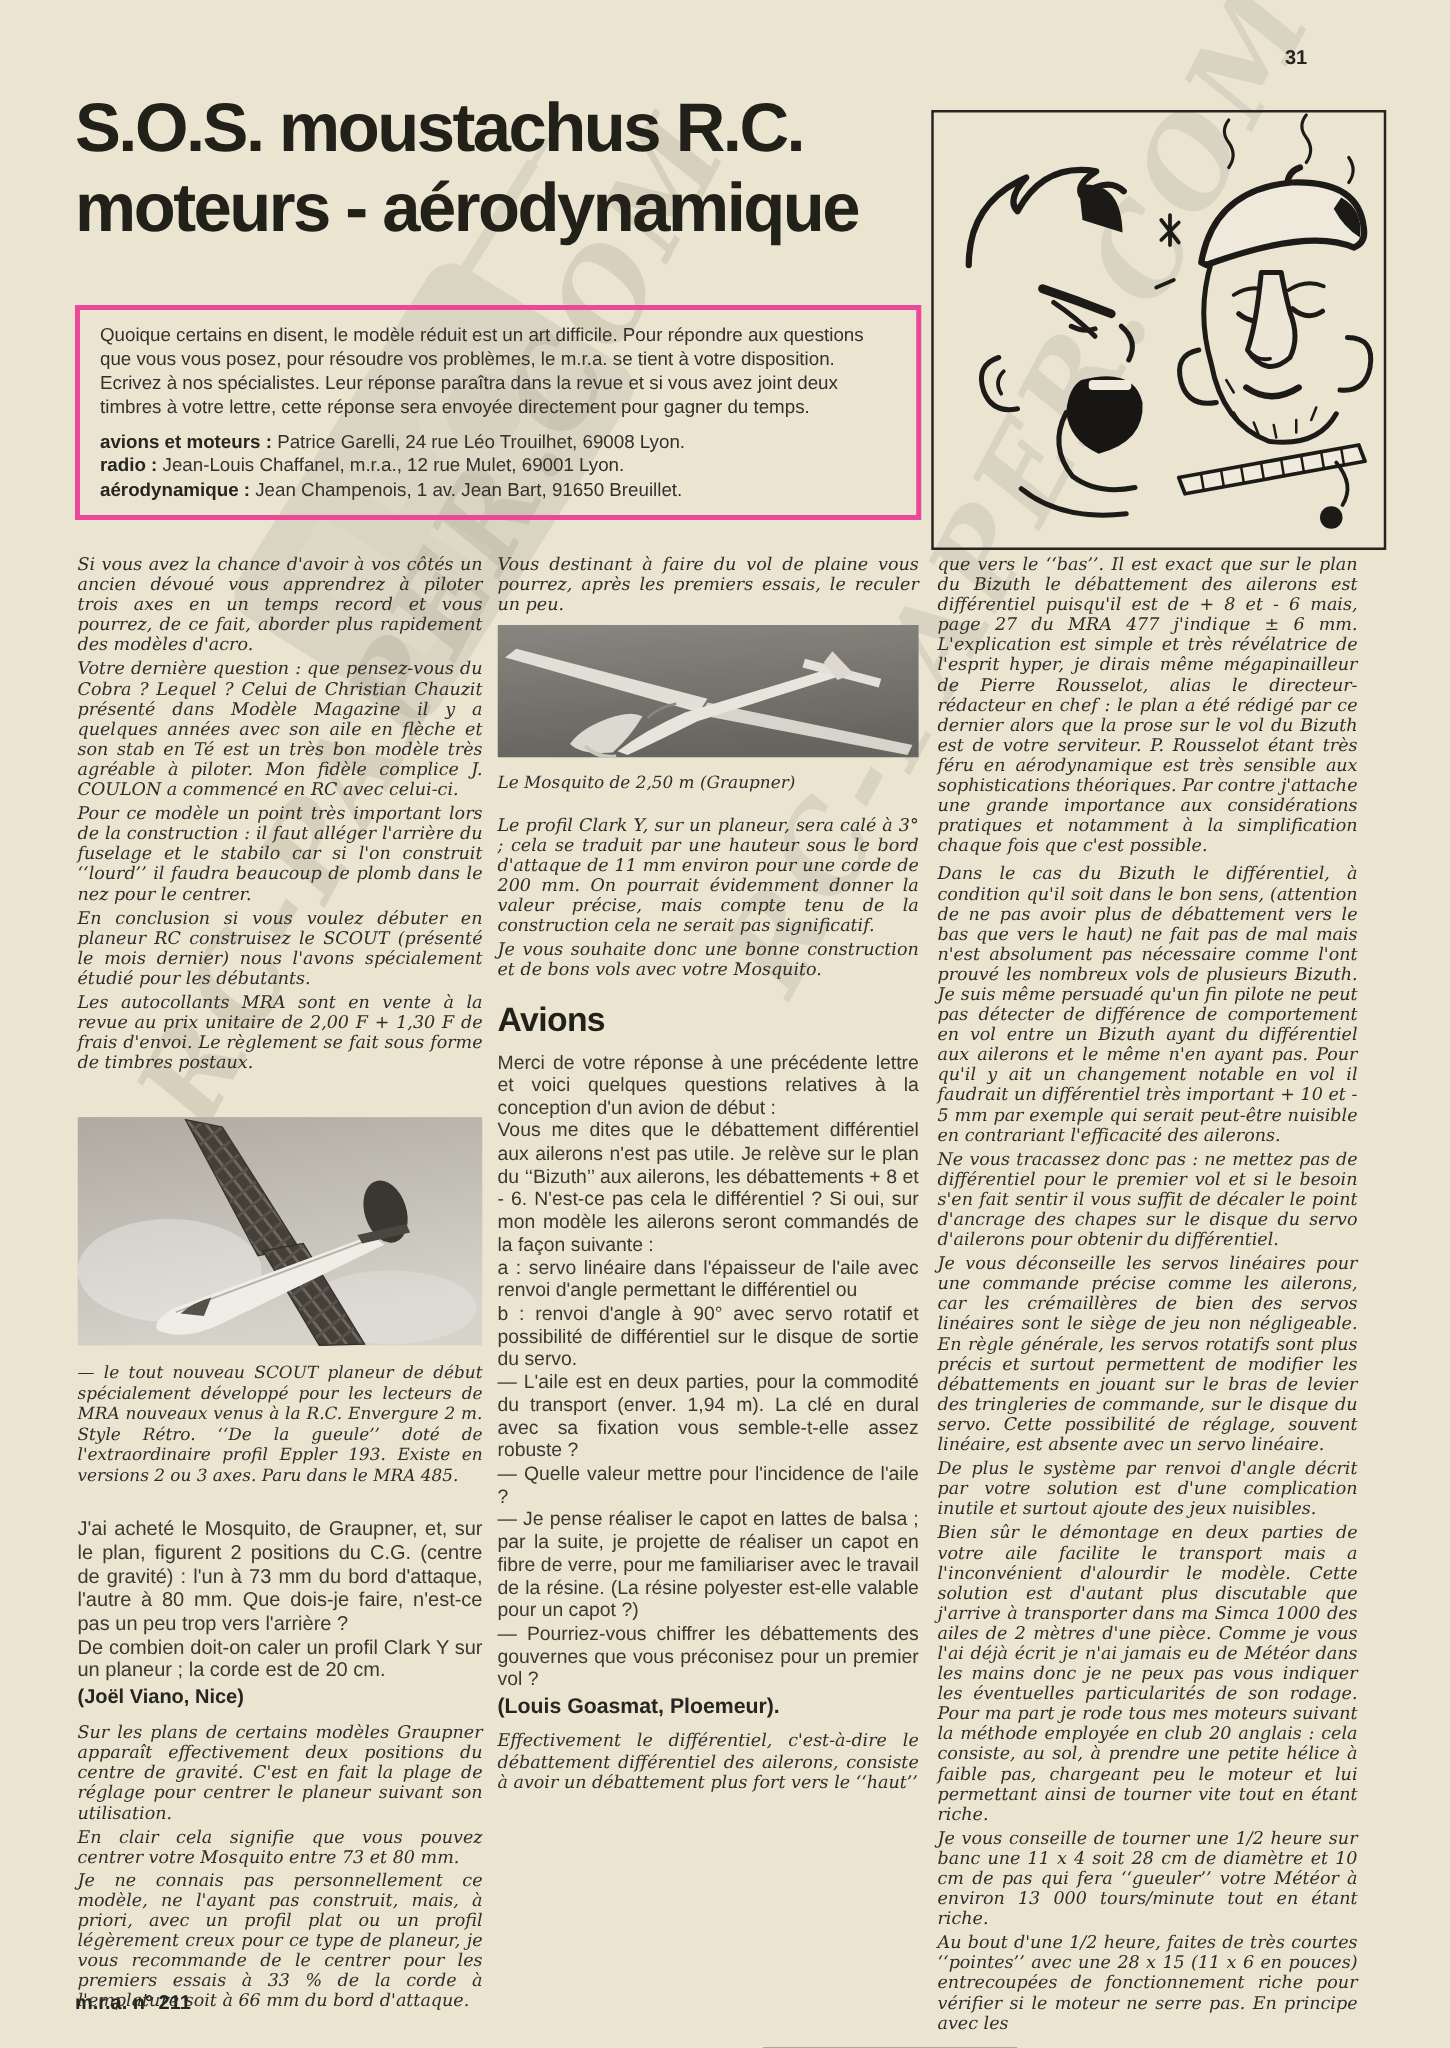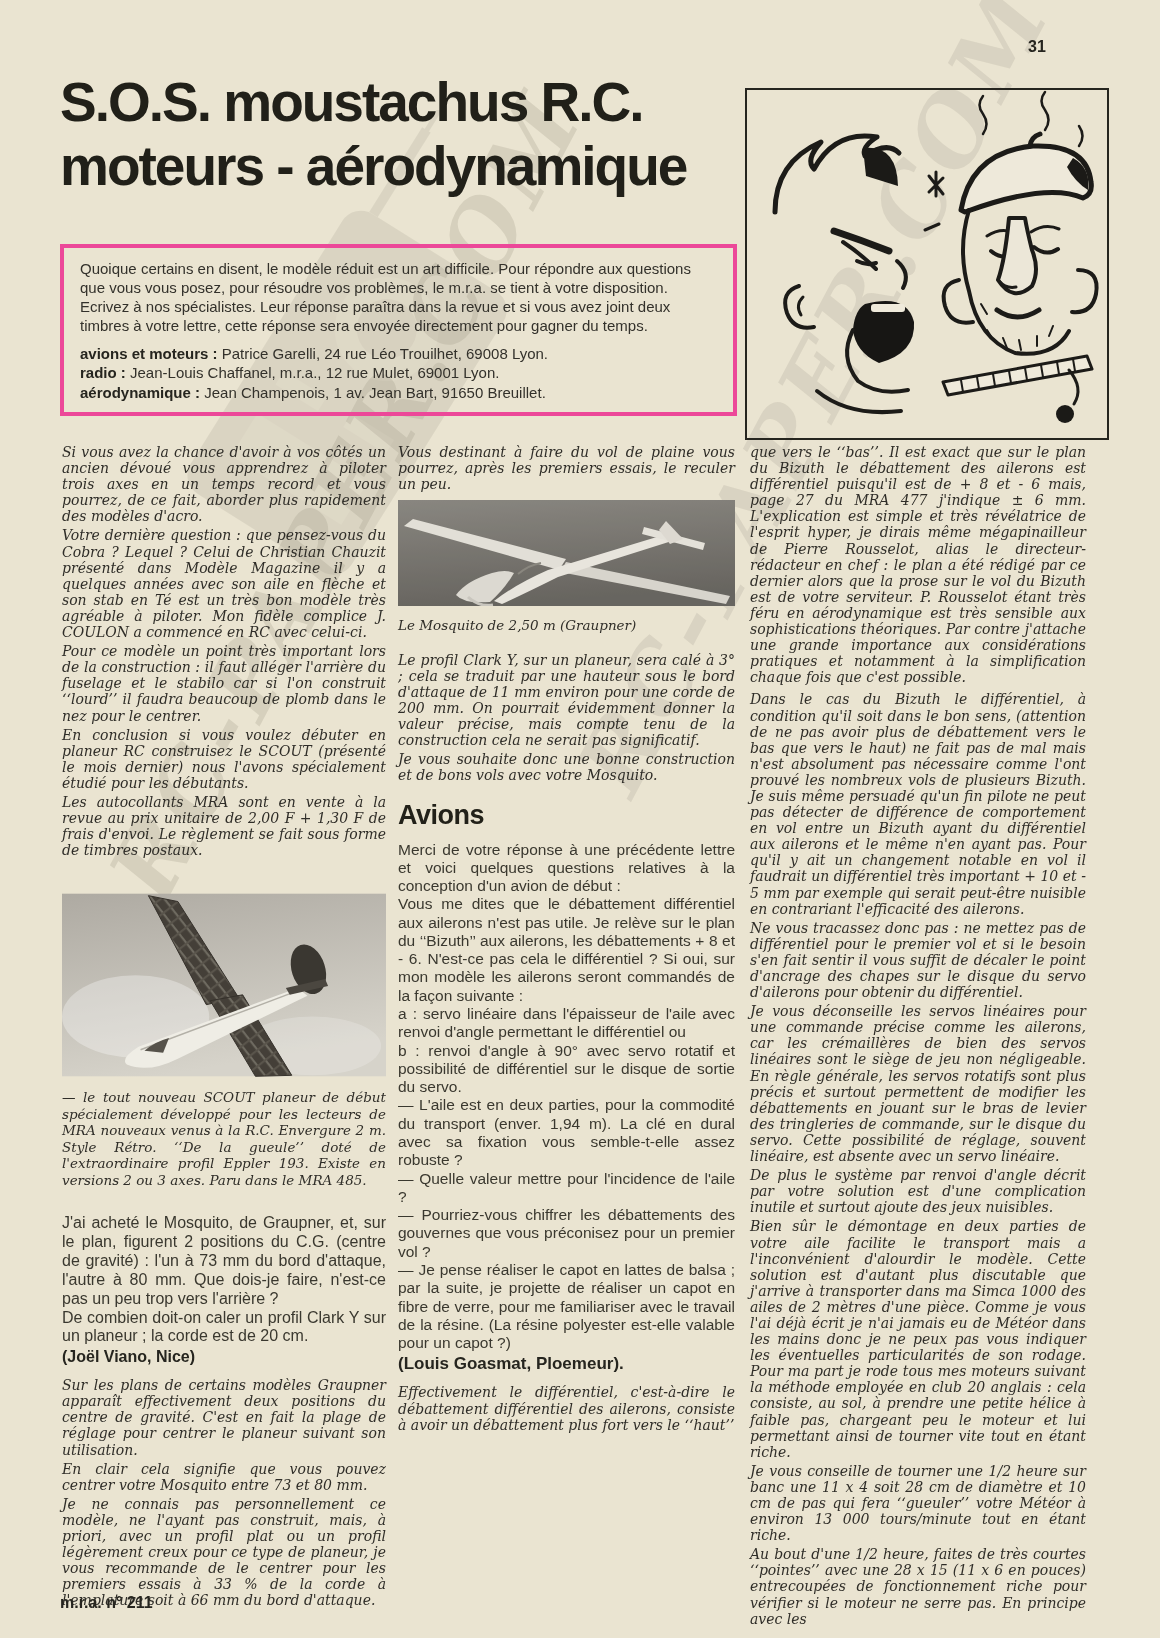--- a/index.html
+++ b/index.html
@@ -207,22 +207,22 @@
 
     <h2 class="avions">Avions</h2>
 
     <div>
       <p class="sans-q">Merci de votre réponse à une précédente lettre et voici quelques questions relatives à la conception d'un avion de début :</p>
       <p class="sans-q">Vous me dites que le débattement différentiel aux ailerons n'est pas utile. Je relève sur le plan du ‘‘Bizuth’’ aux ailerons, les débattements + 8 et - 6. N'est-ce pas cela le différentiel ? Si oui, sur mon modèle les ailerons seront commandés de la façon suivante :</p>
       <p class="sans-q">a : servo linéaire dans l'épaisseur de l'aile avec renvoi d'angle permettant le différentiel ou</p>
       <p class="sans-q">b : renvoi d'angle à 90° avec servo rotatif et possibilité de différentiel sur le disque de sortie du servo.</p>
       <p class="sans-q">—  L'aile est en deux parties, pour la commodité du transport (enver. 1,94 m). La clé en dural avec sa fixation vous semble-t-elle assez robuste ?</p>
       <p class="sans-q">—  Quelle valeur mettre pour l'incidence de l'aile ?</p>
+      <p class="sans-q">—  Je pense réaliser le capot en lattes de balsa ; par la suite, je projette de réaliser un capot en fibre de verre, pour me familiariser avec le travail de la résine. (La résine polyester est-elle valable pour un capot ?)</p>
       <p class="sans-q">—  Pourriez-vous chiffrer les débattements des gouvernes que vous préconisez pour un premier vol ?</p>
-      <p class="sans-q">—  Je pense réaliser le capot en lattes de balsa ; par la suite, je projette de réaliser un capot en fibre de verre, pour me familiariser avec le travail de la résine. (La résine polyester est-elle valable pour un capot ?)</p>
       <p class="sans-q sig">(Louis Goasmat, Ploemeur).</p>
     </div>
     <p class="serif-it">Effectivement le différentiel, c'est-à-dire le débattement différentiel des ailerons, consiste à avoir un débattement plus fort vers le ‘‘haut’’</p>
   </div>
 
   <div class="col col3">
     <p class="serif-it">que vers le ‘‘bas’’. Il est exact que sur le plan du Bizuth le débattement des ailerons est différentiel puisqu'il est de + 8 et - 6 mais, page 27 du MRA 477 j'indique ± 6 mm. L'explication est simple et très révélatrice de l'esprit hyper, je dirais même mégapinailleur de Pierre Rousselot, alias le directeur-rédacteur en chef : le plan a été rédigé par ce dernier alors que la prose sur le vol du Bizuth est de votre serviteur. P. Rousselot étant très féru en aérodynamique est très sensible aux sophistications théoriques. Par contre j'attache une grande importance aux considérations pratiques et notamment à la simplification chaque fois que c'est possible.</p>
     <p class="serif-it" style="margin-top:6px">Dans le cas du Bizuth le différentiel, à condition qu'il soit dans le bon sens, (attention de ne pas avoir plus de débattement vers le bas que vers le haut) ne fait pas de mal mais n'est absolument pas nécessaire comme l'ont prouvé les nombreux vols de plusieurs Bizuth. Je suis même persuadé qu'un fin pilote ne peut pas détecter de différence de comportement en vol entre un Bizuth ayant du différentiel aux ailerons et le même n'en ayant pas. Pour qu'il y ait un changement notable en vol il faudrait un différentiel très important + 10 et - 5 mm par exemple qui serait peut-être nuisible en contrariant l'efficacité des ailerons.</p>
     <p class="serif-it">Ne vous tracassez donc pas : ne mettez pas de différentiel pour le premier vol et si le besoin s'en fait sentir il vous suffit de décaler le point d'ancrage des chapes sur le disque du servo d'ailerons pour obtenir du différentiel.</p>
     <p class="serif-it">Je vous déconseille les servos linéaires pour une commande précise comme les ailerons, car les crémaillères de bien des servos linéaires sont le siège de jeu non négligeable. En règle générale, les servos rotatifs sont plus précis et surtout permettent de modifier les débattements en jouant sur le bras de levier des tringleries de commande, sur le disque du servo. Cette possibilité de réglage, souvent linéaire, est absente avec un servo linéaire.</p>

